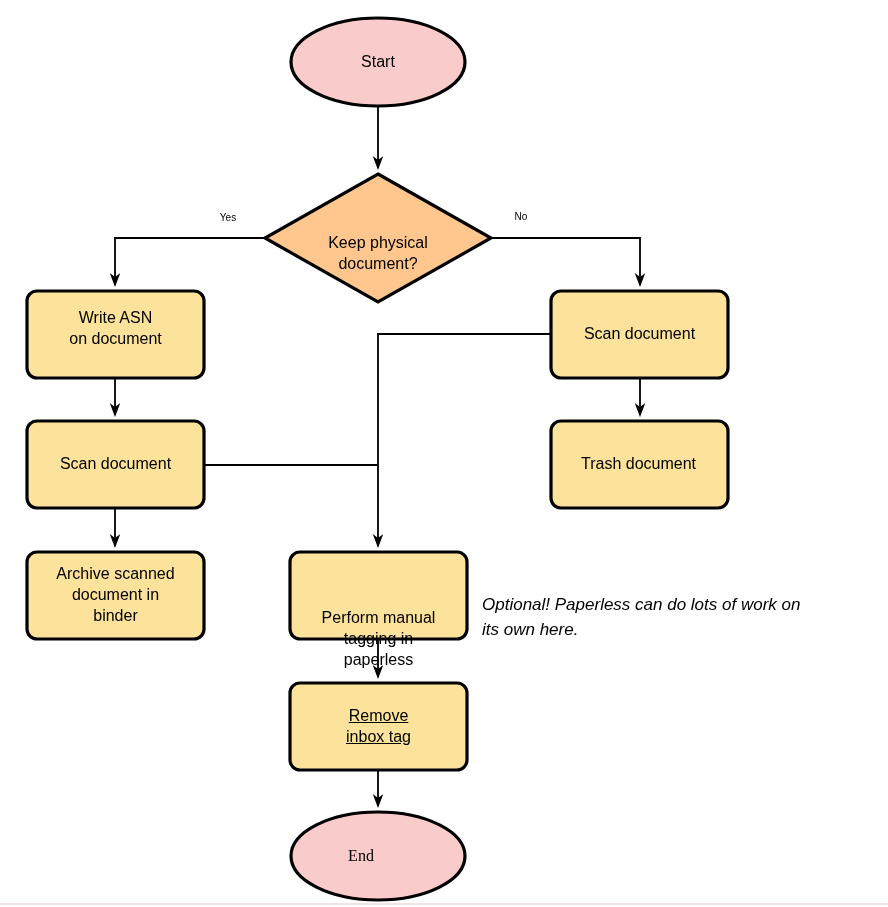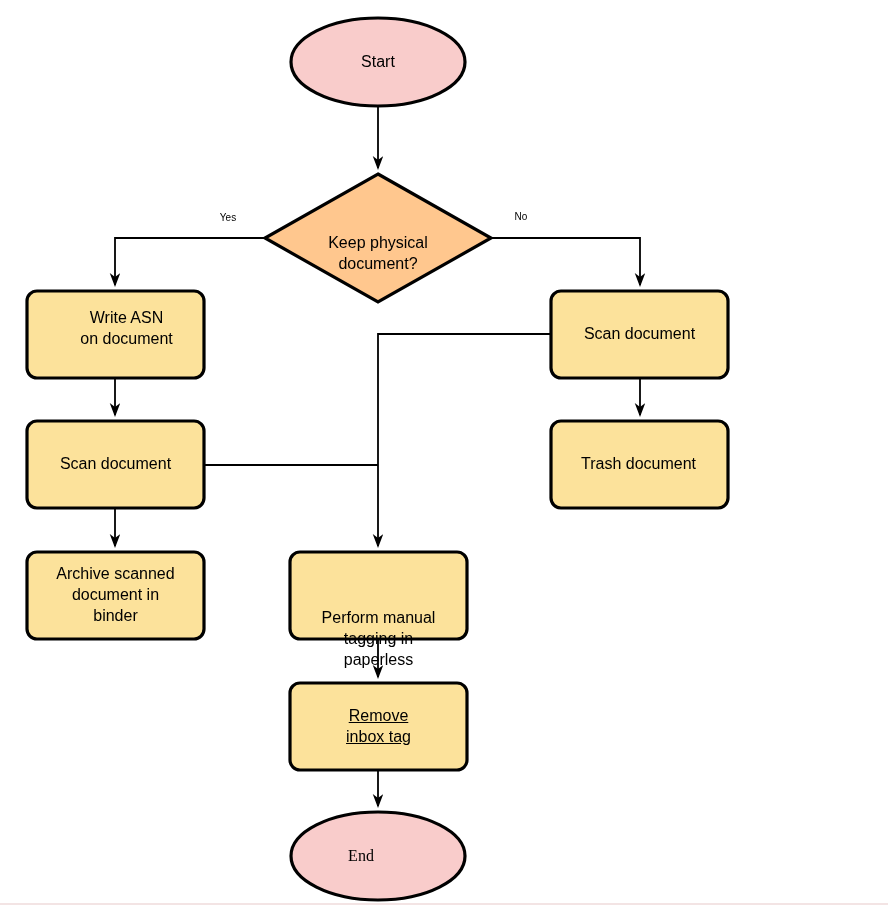--- a/index.html
+++ b/index.html
@@ -104,34 +104,36 @@
     <rect class="shape fill-process" x="551" y="291" width="177" height="87" rx="10" ry="10"></rect>
     <rect class="shape fill-process" x="551" y="421" width="177" height="87" rx="10" ry="10"></rect>
     <rect class="shape fill-process" x="290" y="552" width="177" height="87" rx="10" ry="10"></rect>
     <rect class="shape fill-process" x="290" y="683" width="177" height="87" rx="10" ry="10"></rect>
     <ellipse class="shape fill-terminal" cx="378" cy="856" rx="87" ry="44"></ellipse>
   </svg>
 
   <div class="node-label" style="left:291px; top:18px;  width:174px; height:88px;">Start</div>
   <div class="node-label" style="left:265px; top:190px; width:226px; height:128px;">Keep physical
 document?</div>
-  <div class="node-label" style="left:27px;  top:291px; width:177px; height:75px;margin-left:11px;">Write ASN
+  <div class="node-label" style="left:27px;  top:291px; width:177px; height:75px;">Write ASN
 on document</div>
   <div class="node-label" style="left:27px;  top:421px; width:177px; height:87px;">Scan document</div>
   <div class="node-label" style="left:27px;  top:552px; width:177px; height:87px;">Archive scanned
 document in
 binder</div>
   <div class="node-label" style="left:551px; top:291px; width:177px; height:87px;">Scan document</div>
   <div class="node-label" style="left:551px; top:421px; width:175px; height:87px;border-radius:31px;">Trash document</div>
   <div class="node-label" style="left:290px; top:552px; width:177px; height:87px;margin-top:44px;">Perform manual
 tagging in
 paperless</div>
   <div class="node-label" style="left:290px; top:683px; width:177px; height:87px;text-decoration:underline;">Remove
 inbox tag</div>
   <div class="node-label" style="left:274px; top:812px; width:174px; height:88px;font-family:Liberation Serif, serif;">End</div>
 
   <div class="edge-label" style="left:198px; top:212px;">Yes</div>
   <div class="edge-label" style="left:491px; top:211px;">No</div>
 
+  <div class="annotation">Optional! Paperless can do lots of work on
+its own here.</div>
 
   <div class="footer-line"></div>
 
 </div>
 
 </body></html>

